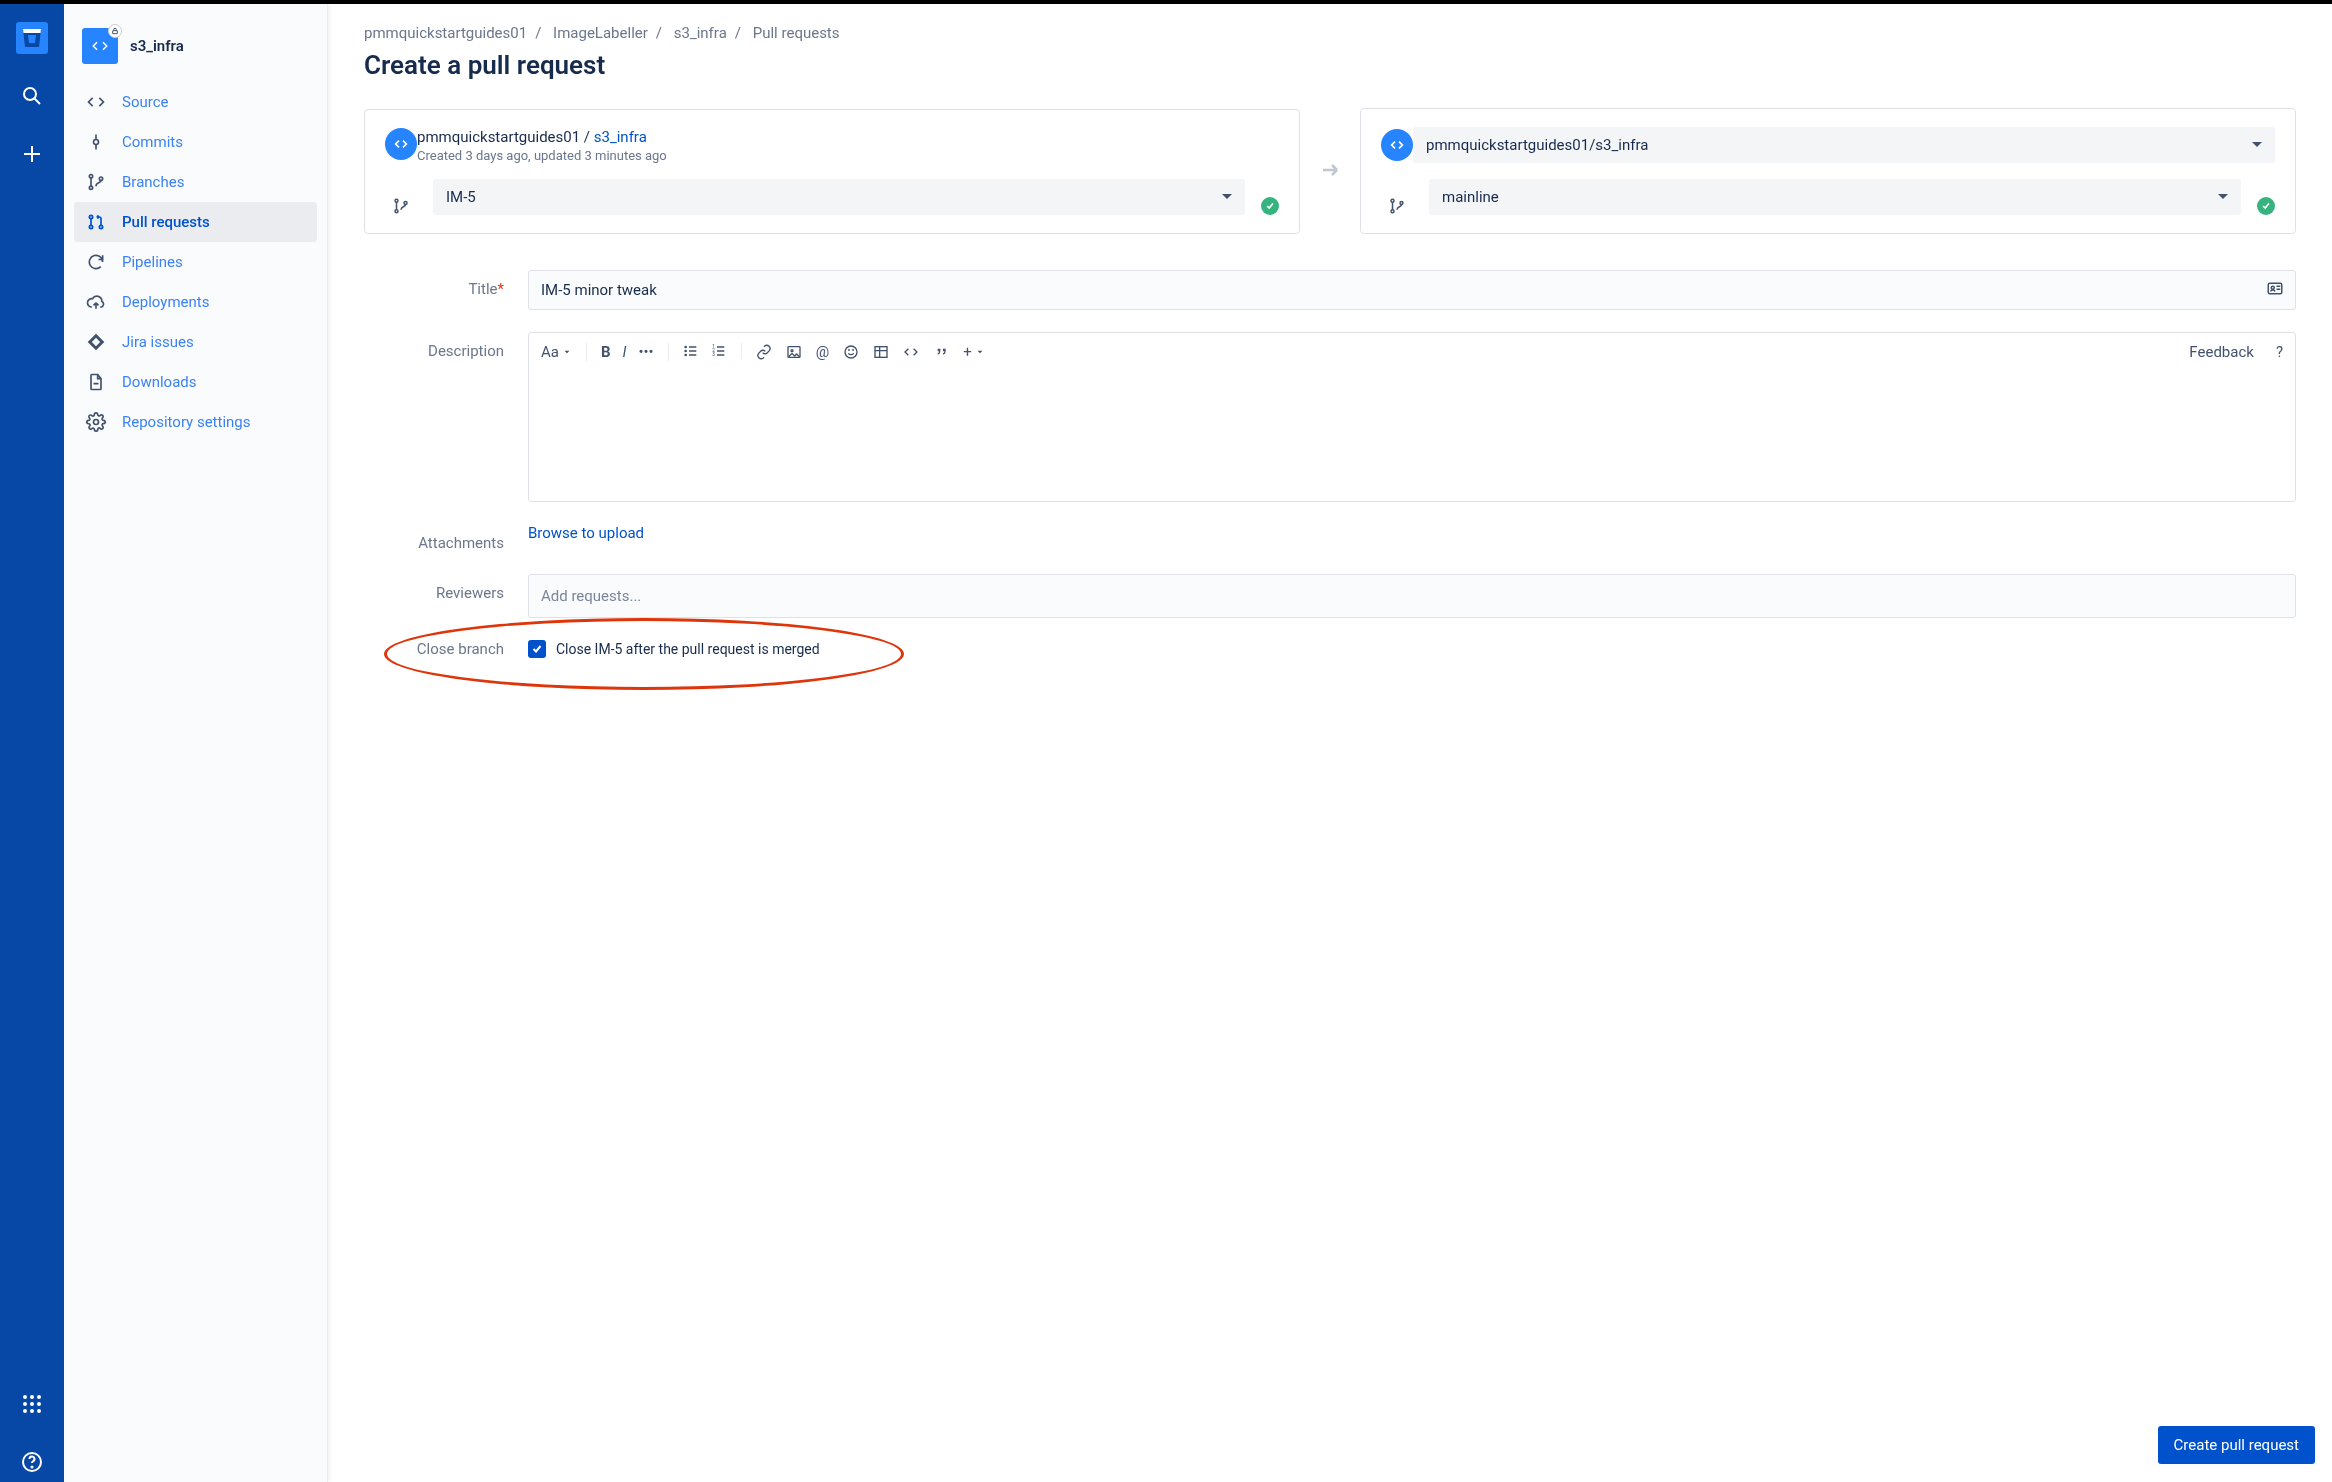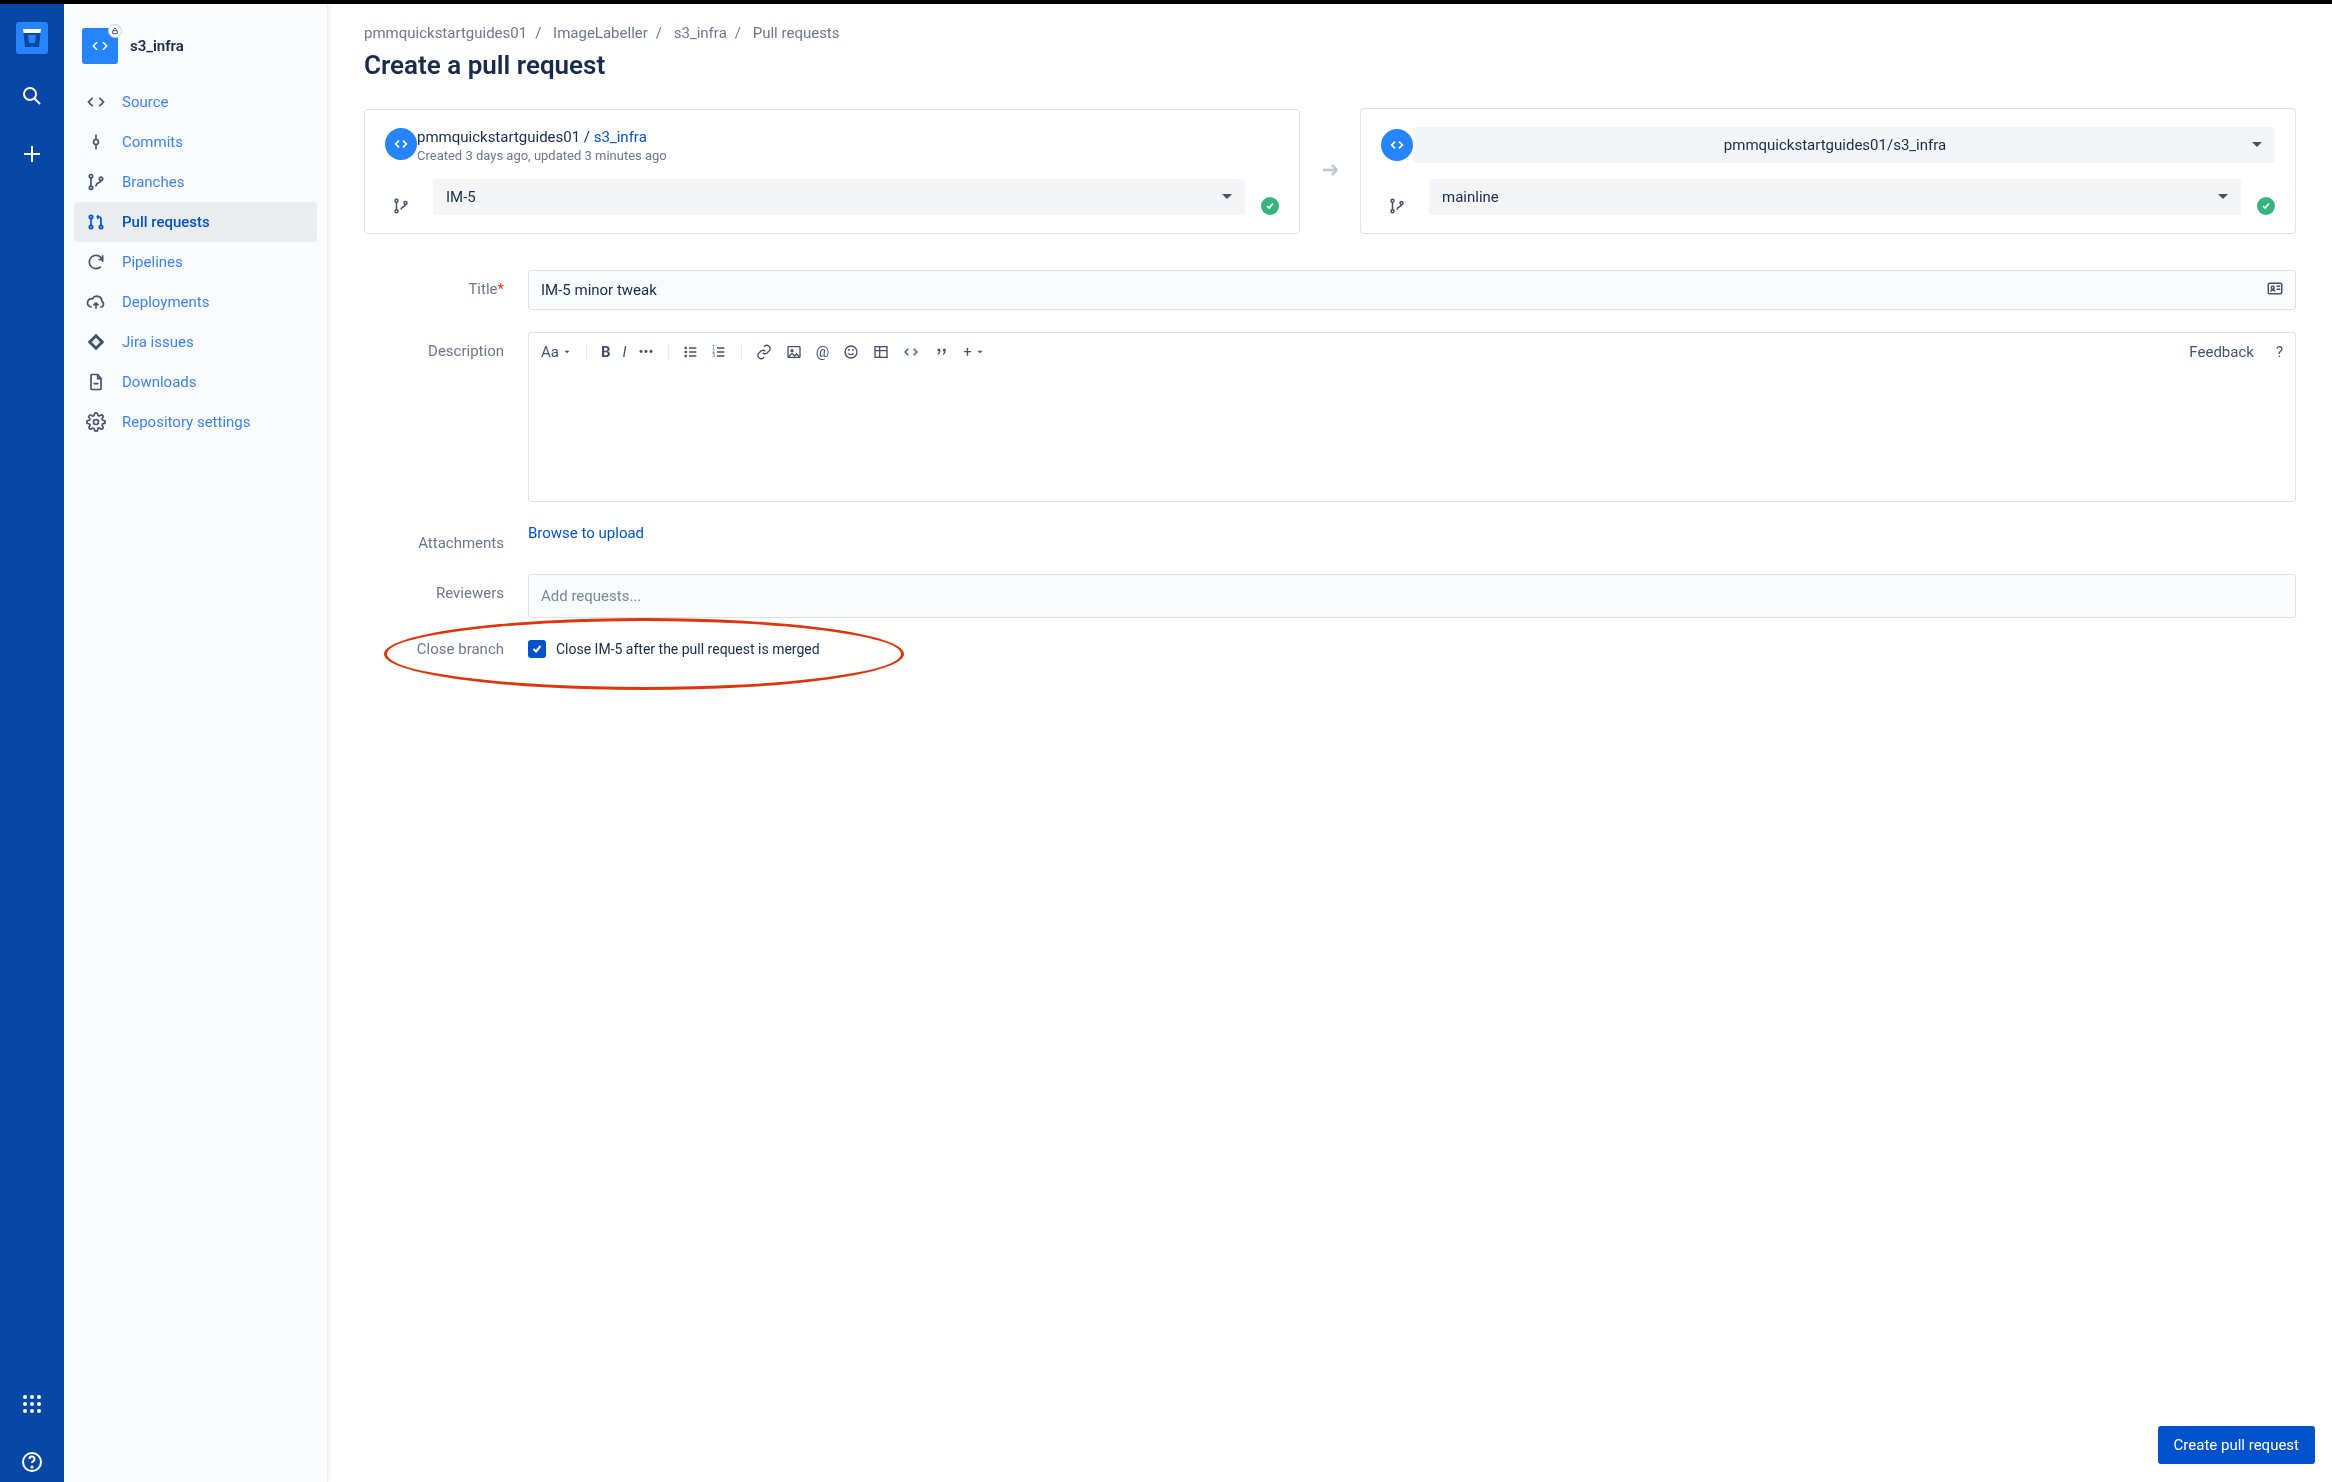--- a/index.html
+++ b/index.html
@@ -46,21 +46,21 @@
   .arrow-mid svg { width:24px; height:24px;}
   
   .form-row { display:flex; gap:24px; margin-bottom:22px; align-items:flex-start;}
   .form-label { width:140px; text-align:right; color:#6B778C; font-size:15px; padding-top:10px;}
   .req { color:#DE350B; }
   .form-field { flex:1; }
   .input { width:100%; border:1px solid #DFE1E6; border-radius:3px; padding:10px 40px 10px 12px; font-size:15px; color:#172B4D; background:#FAFBFC; position:relative;}
   .input-wrap { position:relative; }
   .input-icon { position:absolute; right:12px; top:50%; transform:translateY(-50%); color:#42526E;}
   .editor { border:1px solid #DFE1E6; border-radius:3px; min-height:170px;}
-  .toolbar { display:flex; align-items:center; padding:10px 12px; gap:6px; color:#42526E; font-size:15px;}
+  .toolbar { display:flex; align-items:flex-start; padding:10px 12px; gap:6px; color:#42526E; font-size:15px;}
   .toolbar .grp { display:flex; align-items:center; gap:12px; padding-right:14px; margin-right:8px; border-right:1px solid #EBECF0;}
   .toolbar .grp:last-of-type { border-right:none;}
   .tb-btn { cursor:pointer; display:flex; align-items:center; gap:3px;}
   .toolbar-right { margin-left:auto; display:flex; align-items:center; gap:22px;}
   .link { color:#0052CC; cursor:pointer; font-size:15px;}
   .placeholder-input { width:100%; border:1px solid #DFE1E6; border-radius:3px; padding:12px; font-size:15px; color:#7A869A; background:#FAFBFC;}
   .checkbox-row { display:flex; align-items:center; gap:10px;}
   .chk { width:18px; height:18px; background:#0052CC; border-radius:3px; display:flex; align-items:center; justify-content:center;}
   .chk svg { width:12px; height:12px; color:#fff;}
   .annotation { position:absolute; border:3px solid #DE350B; border-radius:50%; pointer-events:none;}
@@ -262,21 +262,21 @@
           </svg>
       </div>
 
       <div class="branch-card">
         <div class="card-head" style="margin-bottom:16px; align-items:center;">
           <div class="code-badge">
               <svg viewBox="0 0 24 24" fill="none" stroke="#fff" stroke-width="2.5">
                 <path d="m9 7-5 5 5 5M15 7l5 5-5 5"></path>
               </svg>
             </div>
-          <div class="select" style="flex:1;text-align:center;">pmmquickstartguides01/s3_infra</div>
+          <div class="select" style="flex:1;">pmmquickstartguides01/s3_infra</div>
         </div>
         <div class="card-branch-row">
           <span class="branch-icon">
               <svg viewBox="0 0 24 24" width="18" height="18" fill="none" stroke="currentColor" stroke-width="2">
                 <circle cx="6" cy="5" r="2"></circle>
                 <circle cx="6" cy="19" r="2"></circle>
                 <circle cx="18" cy="8" r="2"></circle>
                 <path d="M6 7v10M18 10c0 4-6 2-6 7"></path>
               </svg>
             </span>

